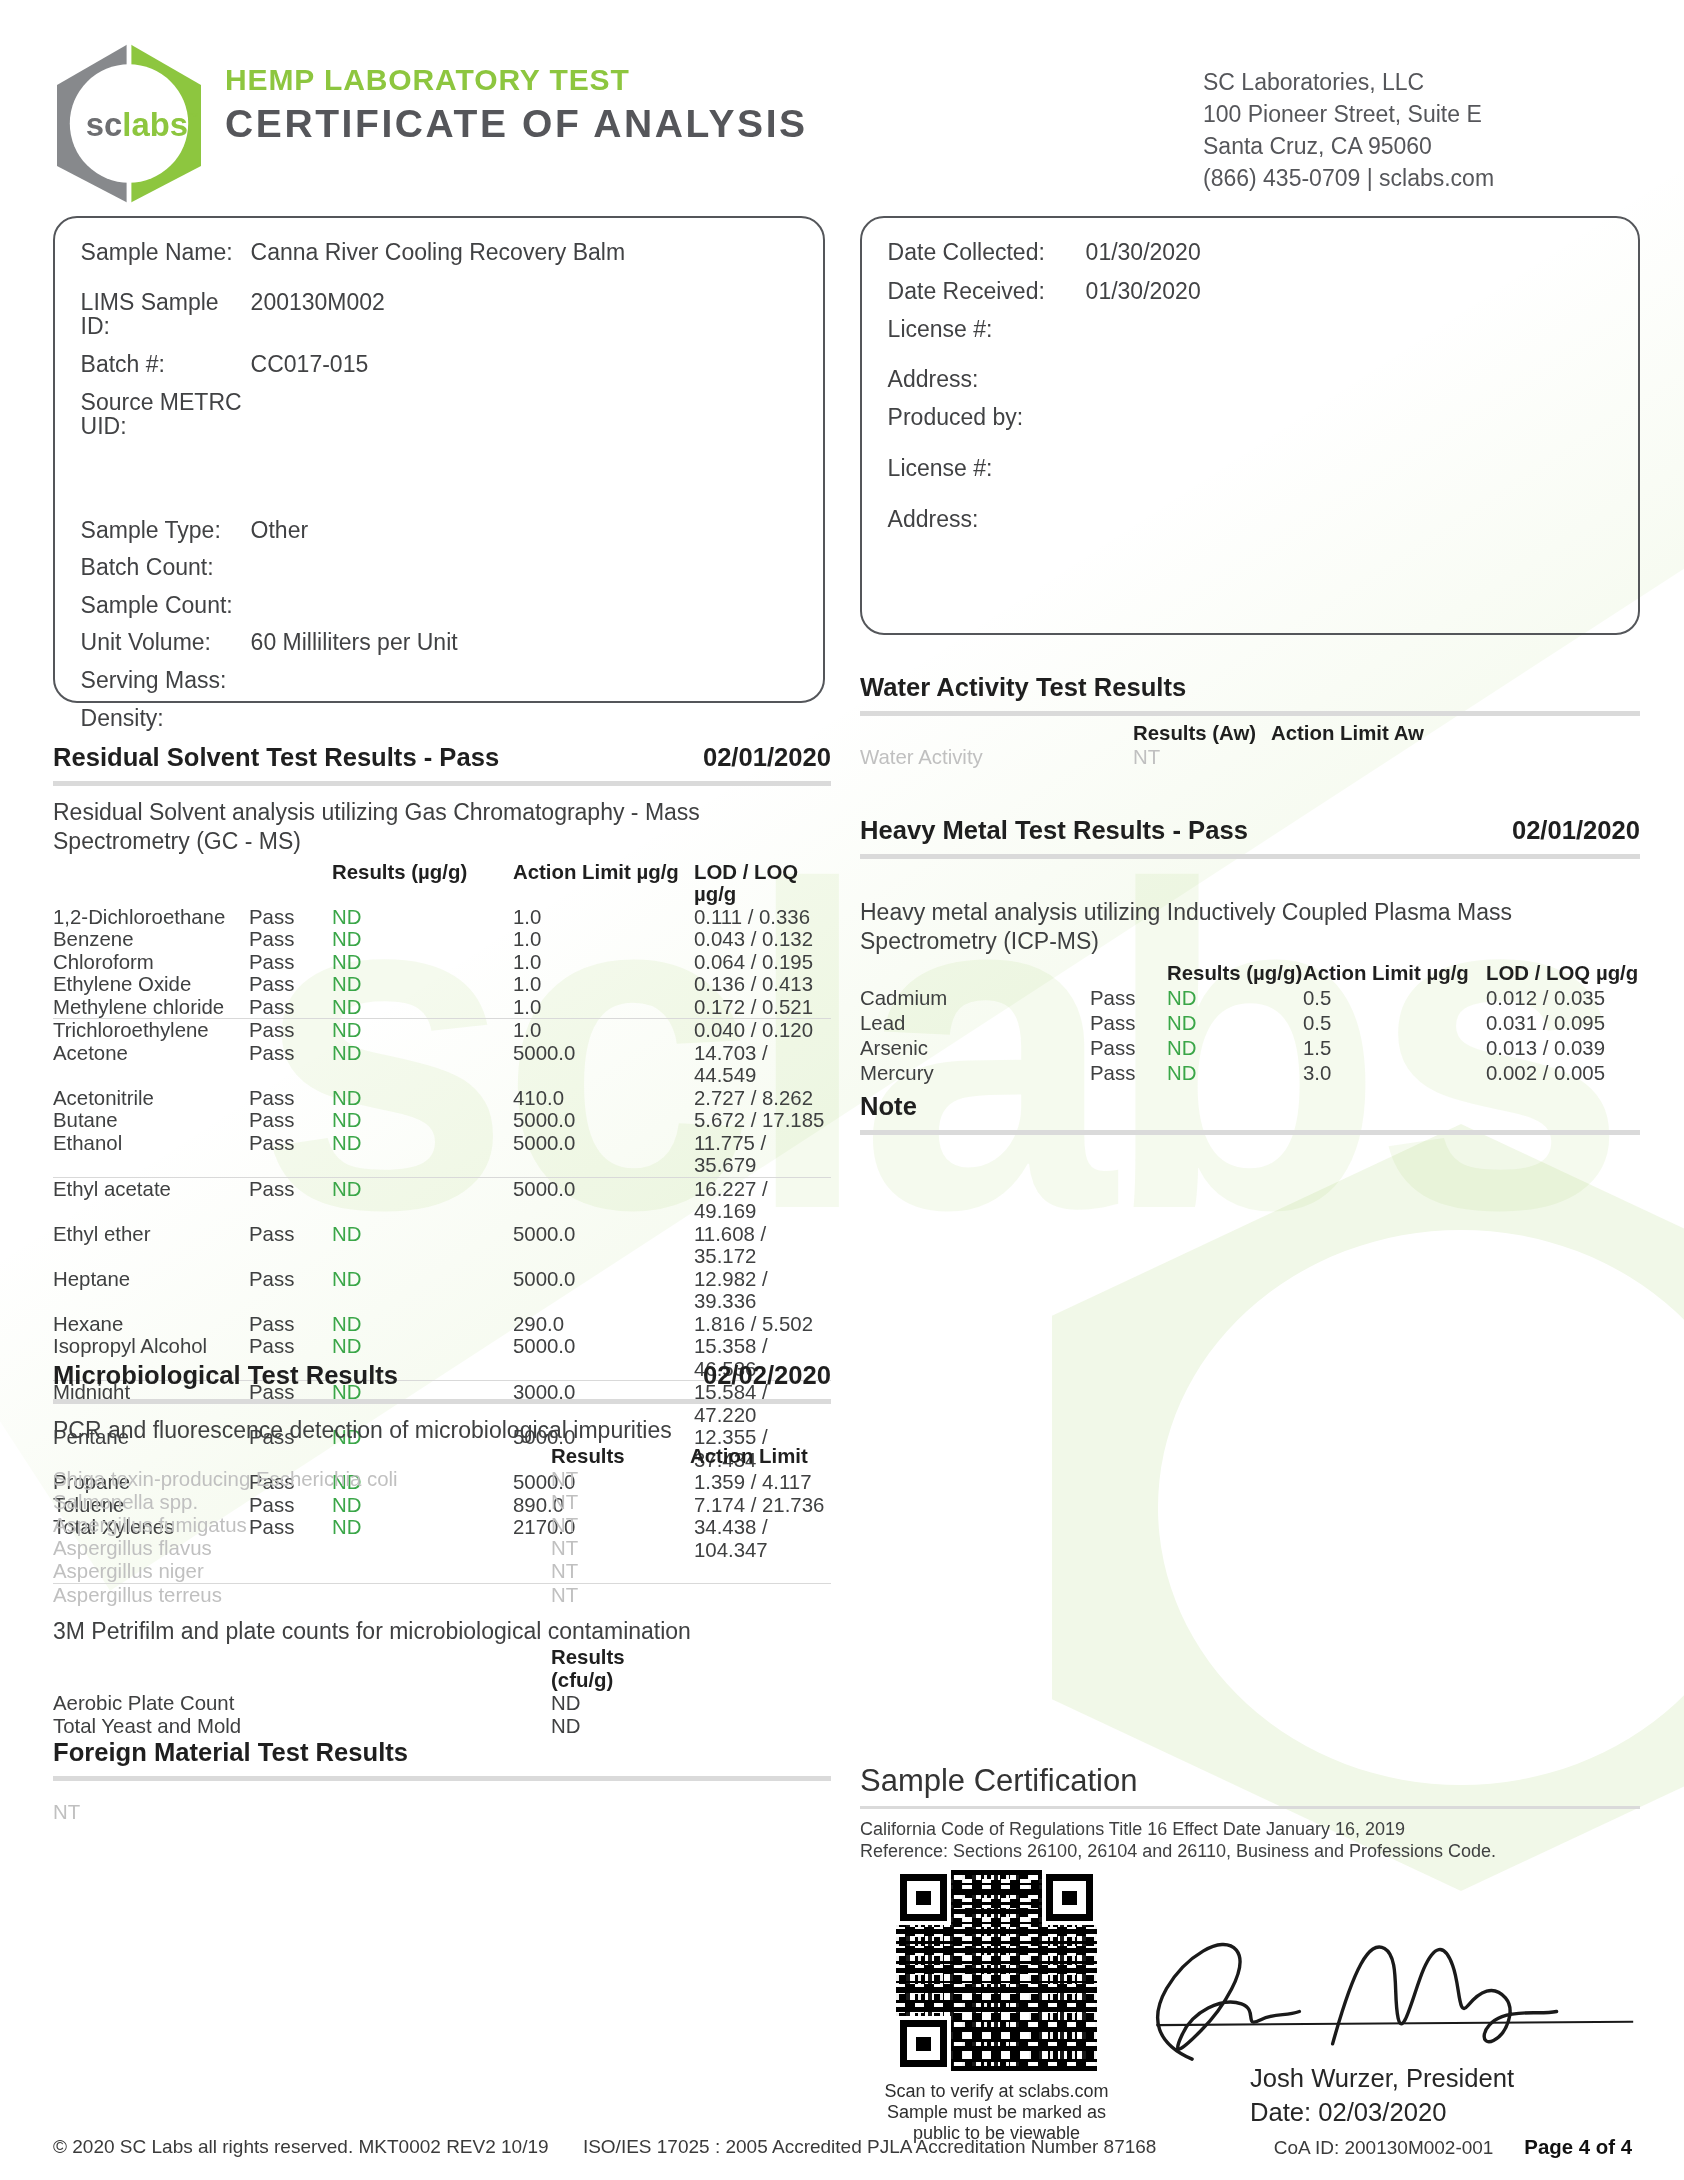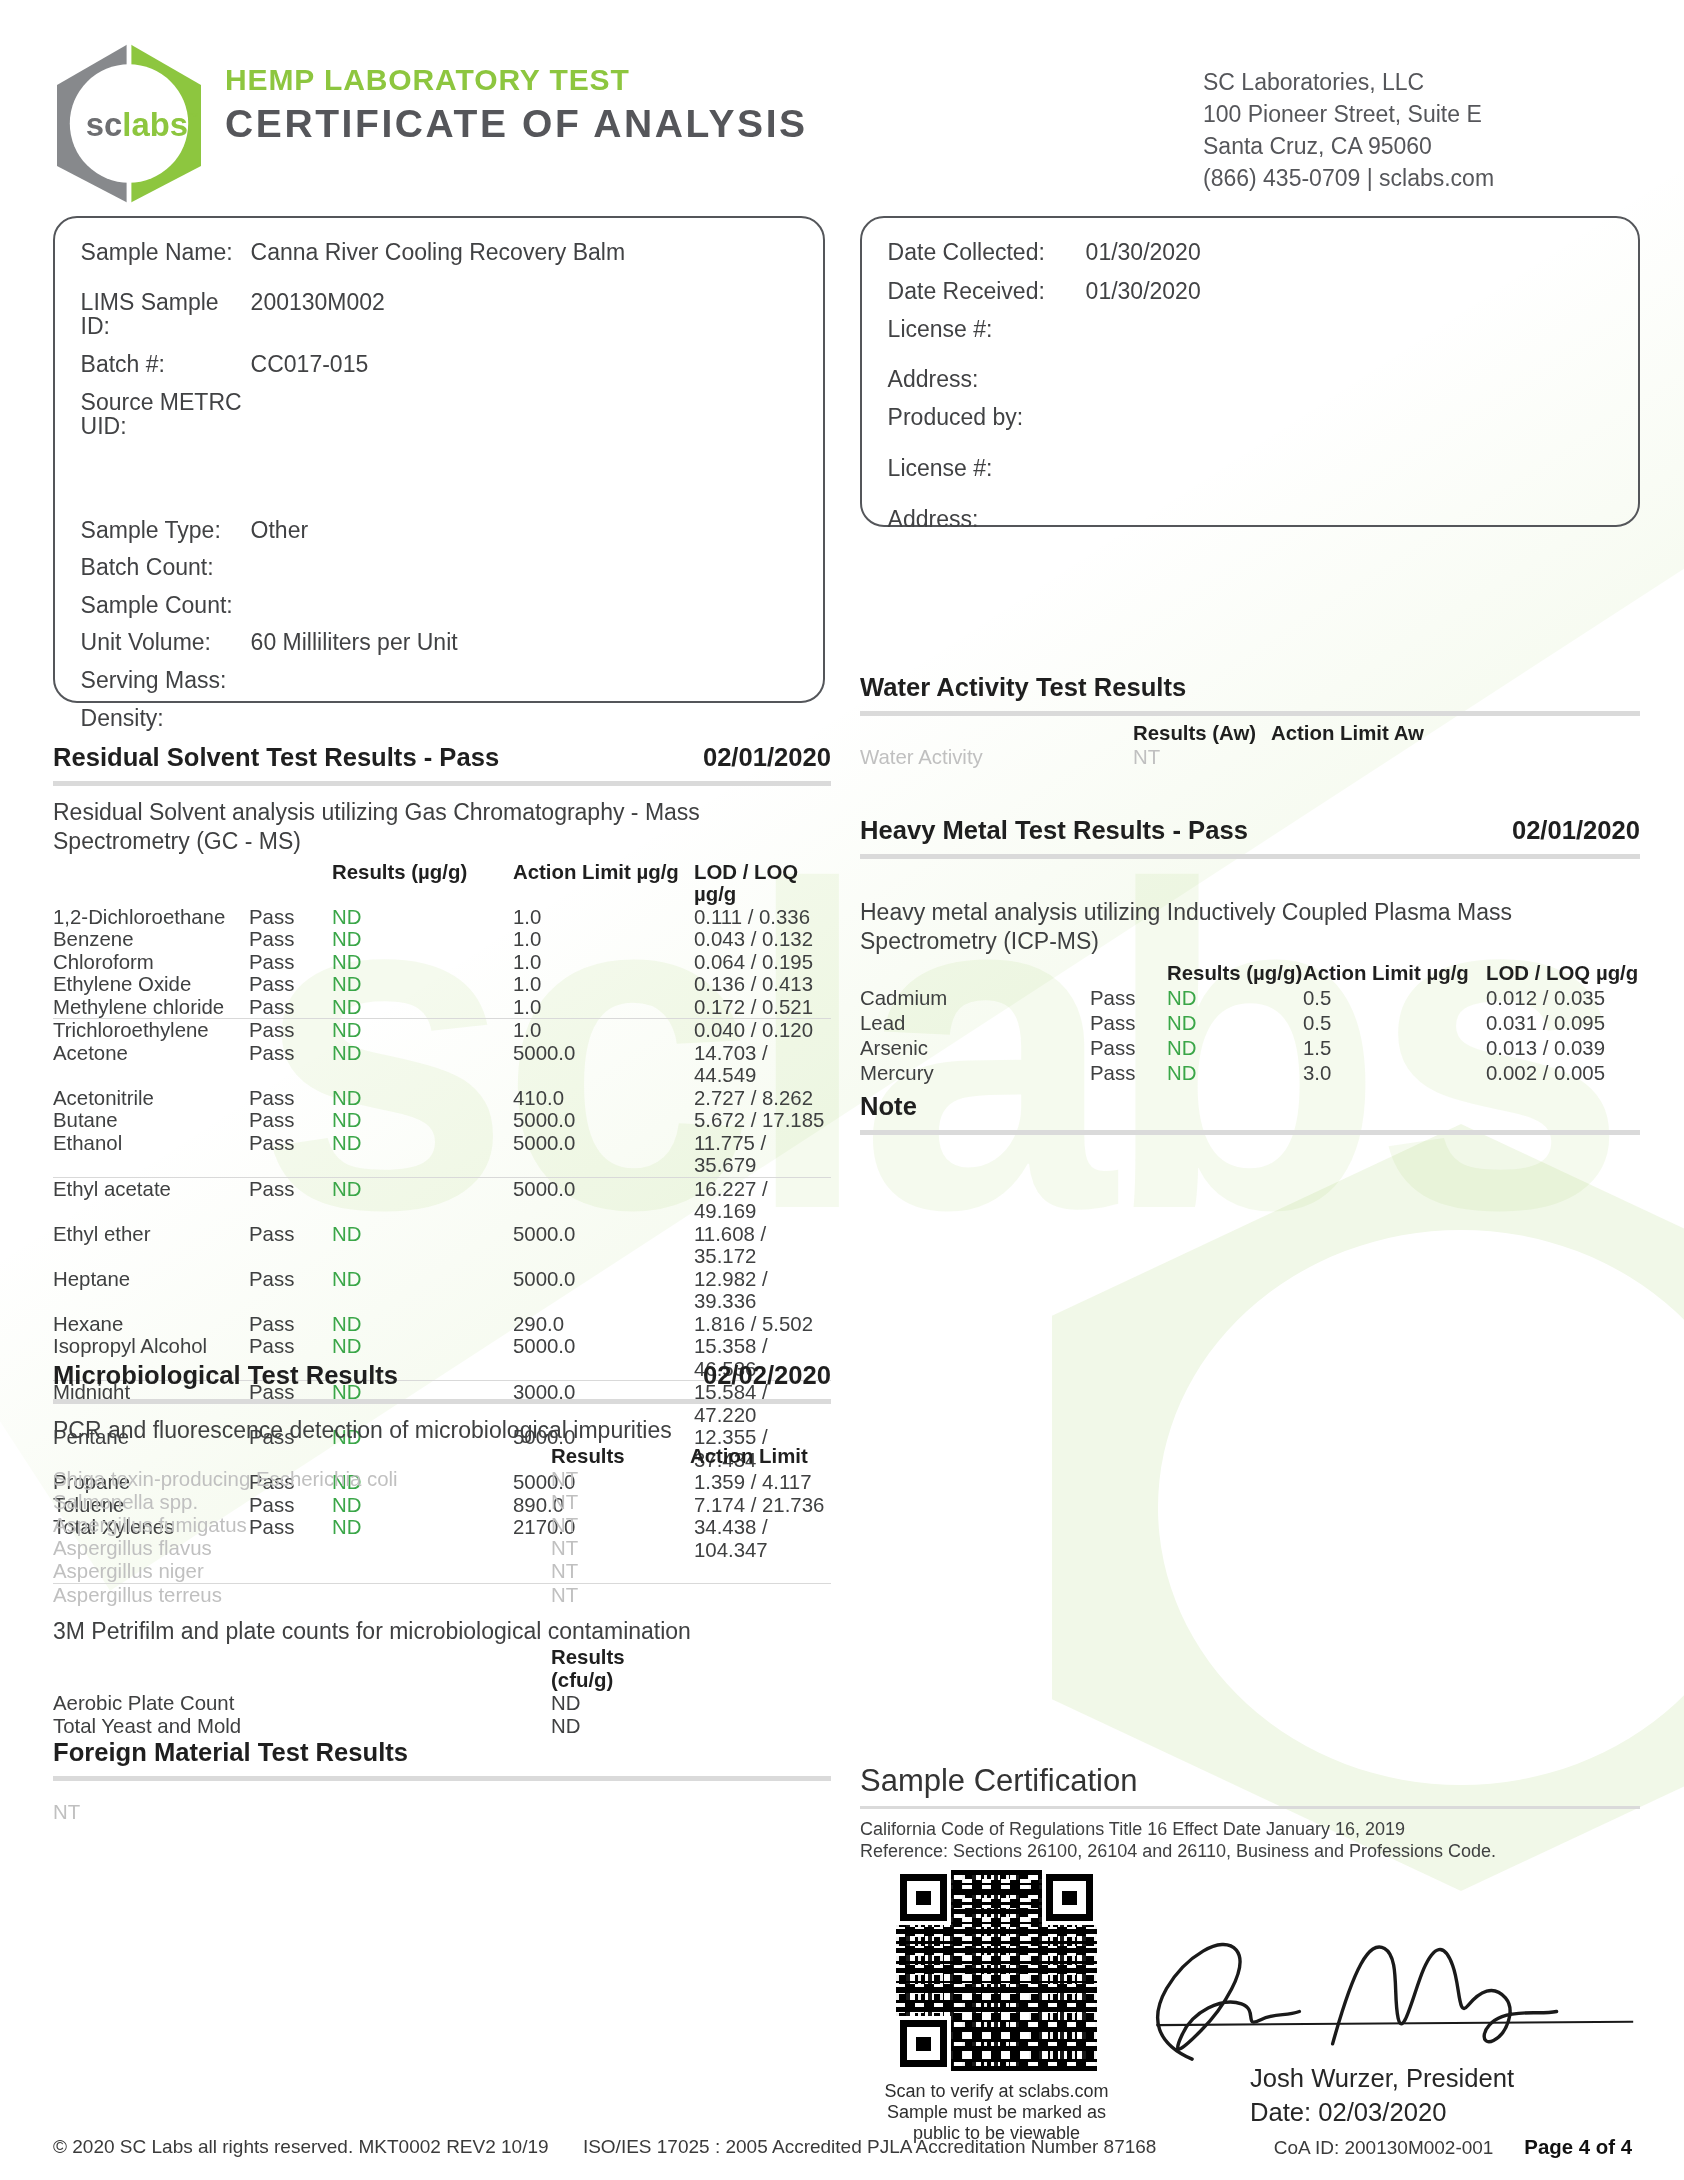--- a/index.html
+++ b/index.html
@@ -18,21 +18,21 @@
   .wm-hex::after{content:"";position:absolute;inset:106px;background:#ffffff;border-radius:50%;}
   
   .logo{left:49px;top:39px;}
   .head-titles{left:225px;top:63px;}
   .head-sub{font-size:30px;font-weight:bold;color:#8dc63f;letter-spacing:0.9px;}
   .head-title{font-size:39px;font-weight:bold;color:#55565a;letter-spacing:2.6px;margin-top:5px;}
   .lab-block{left:1203px;top:66px;font-size:23px;line-height:32px;color:#55565a;}
   
   .box{border:2.6px solid #54565a;border-radius:24px;box-sizing:border-box;background:transparent;}
   .sample-box{left:53px;top:216px;width:772px;height:487px;padding:22px 25.6px;}
-  .client-box{left:860px;top:216px;width:780px;height:311px;padding:22px 25.6px;}
+  .client-box{left:860px;top:216px;width:780px;height:419px;padding:22px 25.6px;}
   .info-row{display:grid;font-size:23px;line-height:24px;color:#414244;}
   .sample-box .info-row{grid-template-columns:170px 1fr;margin-bottom:13.6px;}
   .sample-box .info-row:nth-child(1){margin-bottom:26.4px;}
   .sample-box .info-row:nth-child(4){margin-bottom:80px;}
   .client-box .info-row{grid-template-columns:198px 1fr;margin-bottom:14.5px;}
   .client-box .info-row:nth-child(3){margin-bottom:25.6px;}
   .client-box .info-row:nth-child(5){margin-bottom:27px;}
   .client-box .info-row:nth-child(6){margin-bottom:27px;}
   
   .sec-head{display:flex;justify-content:space-between;align-items:baseline;

